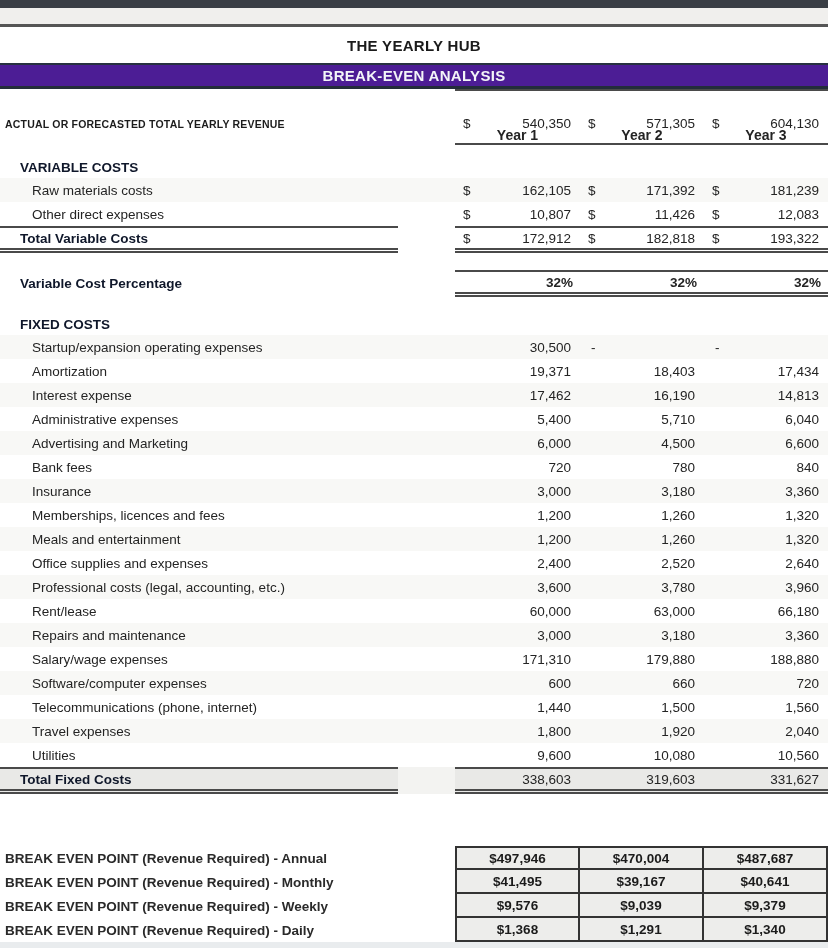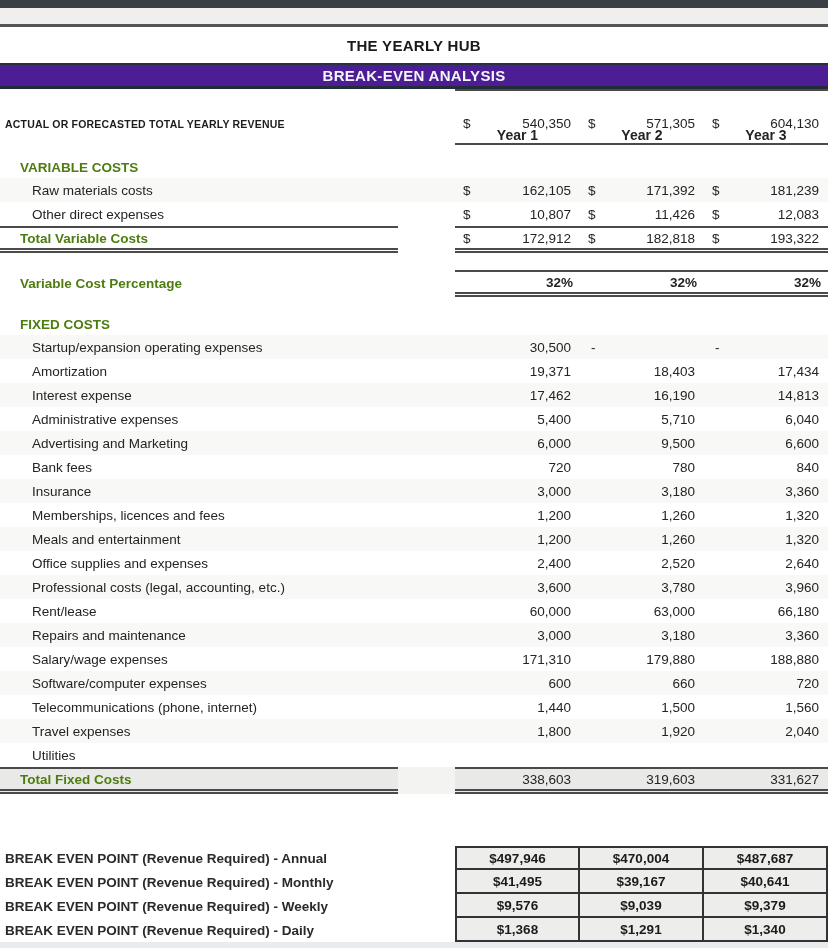--- a/index.html
+++ b/index.html
@@ -25,21 +25,21 @@
   }
   .banner-text { color:#f3f5f8; font-size:15px; font-weight:bold; letter-spacing:0.3px; }
 
   
   .row { display:grid; grid-template-columns:398px 57px 373px; }
   .seg { display:flex; align-items:center; }
   .seg.num { display:grid; grid-template-columns:125px 124px 124px; align-items:center; }
 
   .lbl { padding-left:5px; font-size:13.5px; }
   .lbl.indent { padding-left:32px; }
-  .lbl.bold { font-weight:bold; color:#4d7c0f;padding-left:20px; }
+  .lbl.bold { font-weight:bold; color:#0f172a;padding-left:20px; }
   .lbl.caps { font-size:10.5px; font-weight:bold; letter-spacing:0.2px; color:#1c1c1c; }
 
   .cell { font-size:13.5px; height:100%; display:flex; align-items:center; }
   .cell.money { justify-content:space-between; padding:0 9px 0 8px; }
   .cell.money .cur { font-size:13.5px; }
   .cell.val { justify-content:flex-end; padding-right:9px; }
   .cell.dash { justify-content:flex-start; padding-left:11px; }
   .cell.pct { justify-content:flex-end; padding-right:7px; font-weight:bold; }
   .cell.center { justify-content:center; font-weight:bold; font-size:14px;margin-top:36px; }
 
@@ -250,21 +250,21 @@
           <div class="cell val">5,710</div>
           <div class="cell val">6,040</div>
         </div>
       </div>
 
       <div class="row">
         <div class="seg lbl indent">Advertising and Marketing</div>
         <div class="seg gap"></div>
         <div class="seg num">
           <div class="cell val">6,000</div>
-          <div class="cell val">9,500</div>
+          <div class="cell val">4,500</div>
           <div class="cell val">6,600</div>
         </div>
       </div>
 
       <div class="row">
         <div class="seg lbl indent">Bank fees</div>
         <div class="seg gap"></div>
         <div class="seg num">
           <div class="cell val">720</div>
           <div class="cell val">780</div>
@@ -378,20 +378,25 @@
         <div class="seg num">
           <div class="cell val">1,800</div>
           <div class="cell val">1,920</div>
           <div class="cell val">2,040</div>
         </div>
       </div>
 
       <div class="row">
         <div class="seg lbl indent">Utilities</div>
         <div class="seg gap"></div>
+        <div class="seg num">
+          <div class="cell val">9,600</div>
+          <div class="cell val">10,080</div>
+          <div class="cell val">10,560</div>
+        </div>
       </div>
 
   </div>
 
   <div class="row total-row fc-total">
     <div class="seg lbl bold">Total Fixed Costs</div>
     <div class="seg gap"></div>
     <div class="seg num">
       <div class="cell val">338,603</div>
       <div class="cell val">319,603</div>

